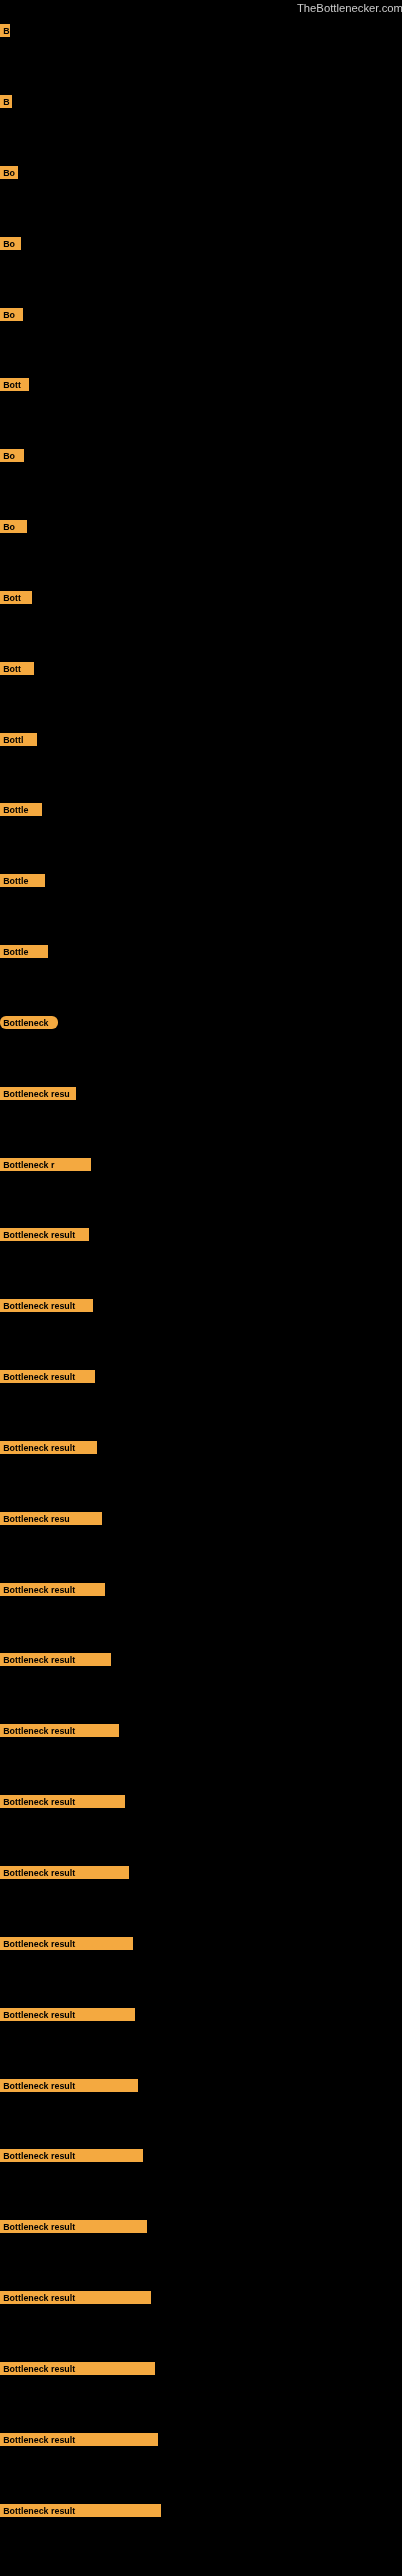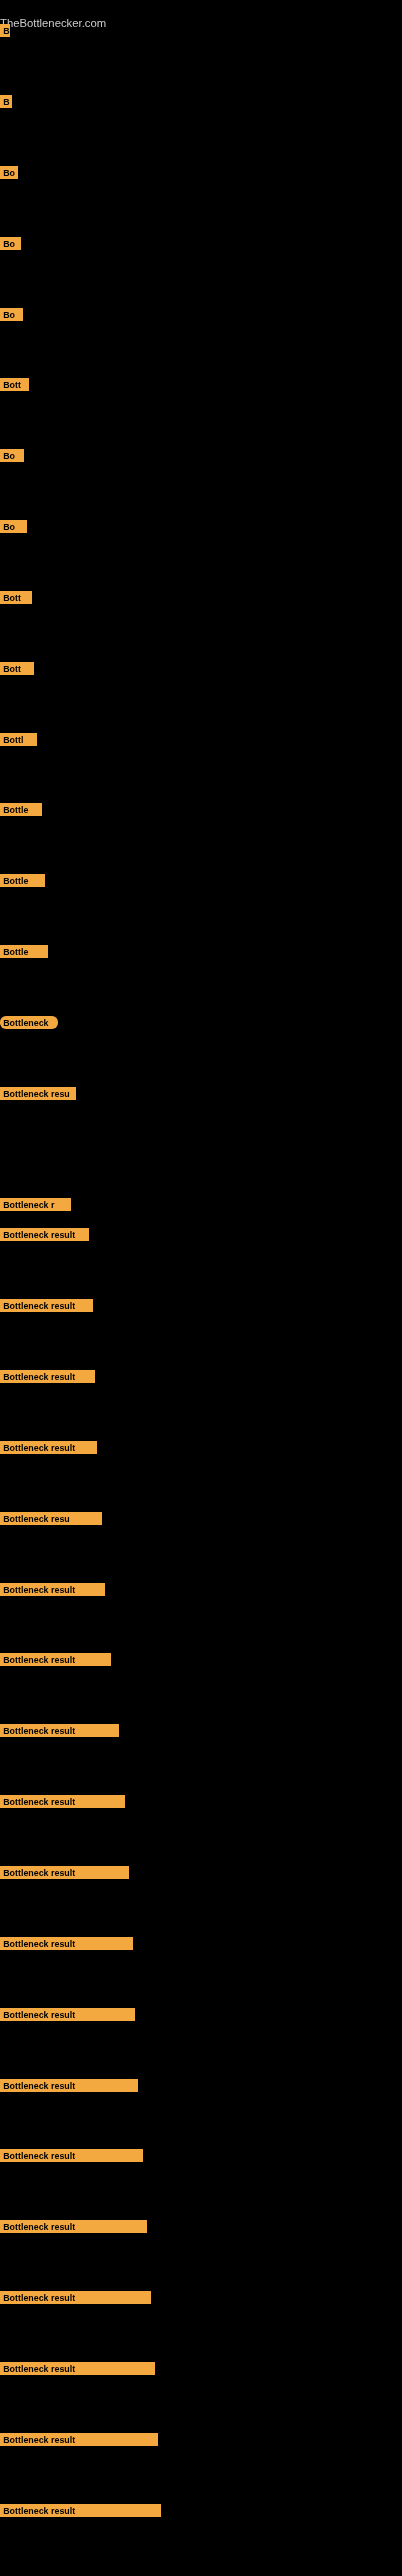--- a/index.html
+++ b/index.html
@@ -10,22 +10,22 @@
     body {
       background-color: #000000;
       width: 403px;
       min-height: 2576px;
       font-family: Arial, sans-serif;
       position: relative;
     }
     .site-title {
       color: #cccccc;
       font-size: 11.3px;
-      text-align: left;
-      padding: 17px 0;
+      text-align: right;
+      padding: 2px 0;
       position: absolute;
       top: 0;
       width: 100%;
     }
     .bar-container {
       position: absolute;
       left: 0;
     }
     .bar-label {
       display: inline-block;
@@ -53,21 +53,21 @@
     <div class="bar-container" style="top: 449px; left: 0px;"><span class="bar-label" style="width: 24px;">Bo</span></div>
     <div class="bar-container" style="top: 520px; left: 0px;"><span class="bar-label" style="width: 27px;">Bo</span></div>
     <div class="bar-container" style="top: 591px; left: 0px;"><span class="bar-label" style="width: 32px;">Bott</span></div>
     <div class="bar-container" style="top: 662px; left: 0px;"><span class="bar-label" style="width: 34px;">Bott</span></div>
     <div class="bar-container" style="top: 733px; left: 0px;"><span class="bar-label" style="width: 37px;">Bottl</span></div>
     <div class="bar-container" style="top: 803px; left: 0px;"><span class="bar-label" style="width: 42px;">Bottle</span></div>
     <div class="bar-container" style="top: 874px; left: 0px;"><span class="bar-label" style="width: 45px;">Bottle</span></div>
     <div class="bar-container" style="top: 945px; left: 0px;"><span class="bar-label" style="width: 48px;">Bottle</span></div>
     <div class="bar-container" style="top: 1016px; left: 0px;"><span class="bar-label" style="width: 58px; border-radius: 6px;">Bottleneck</span></div>
     <div class="bar-container" style="top: 1087px; left: 0px;"><span class="bar-label" style="width: 76px;">Bottleneck resu</span></div>
-    <div class="bar-container" style="top: 1158px; left: 0px;"><span class="bar-label" style="width: 71px; margin-top: 40px;">Bottleneck r</span></div>
+    <div class="bar-container" style="top: 1158px; left: 0px;"><span class="bar-label" style="width: 91px;">Bottleneck r</span></div>
     <div class="bar-container" style="top: 1228px; left: 0px;"><span class="bar-label" style="width: 89px;">Bottleneck result</span></div>
     <div class="bar-container" style="top: 1299px; left: 0px;"><span class="bar-label" style="width: 93px;">Bottleneck result</span></div>
     <div class="bar-container" style="top: 1370px; left: 0px;"><span class="bar-label" style="width: 95px;">Bottleneck result</span></div>
     <div class="bar-container" style="top: 1441px; left: 0px;"><span class="bar-label" style="width: 97px;">Bottleneck result</span></div>
     <div class="bar-container" style="top: 1512px; left: 0px;"><span class="bar-label" style="width: 102px;">Bottleneck resu</span></div>
     <div class="bar-container" style="top: 1583px; left: 0px;"><span class="bar-label" style="width: 105px;">Bottleneck result</span></div>
     <div class="bar-container" style="top: 1653px; left: 0px;"><span class="bar-label" style="width: 111px;">Bottleneck result</span></div>
     <div class="bar-container" style="top: 1724px; left: 0px;"><span class="bar-label" style="width: 119px;">Bottleneck result</span></div>
     <div class="bar-container" style="top: 1795px; left: 0px;"><span class="bar-label" style="width: 125px;">Bottleneck result</span></div>
     <div class="bar-container" style="top: 1866px; left: 0px;"><span class="bar-label" style="width: 129px;">Bottleneck result</span></div>

